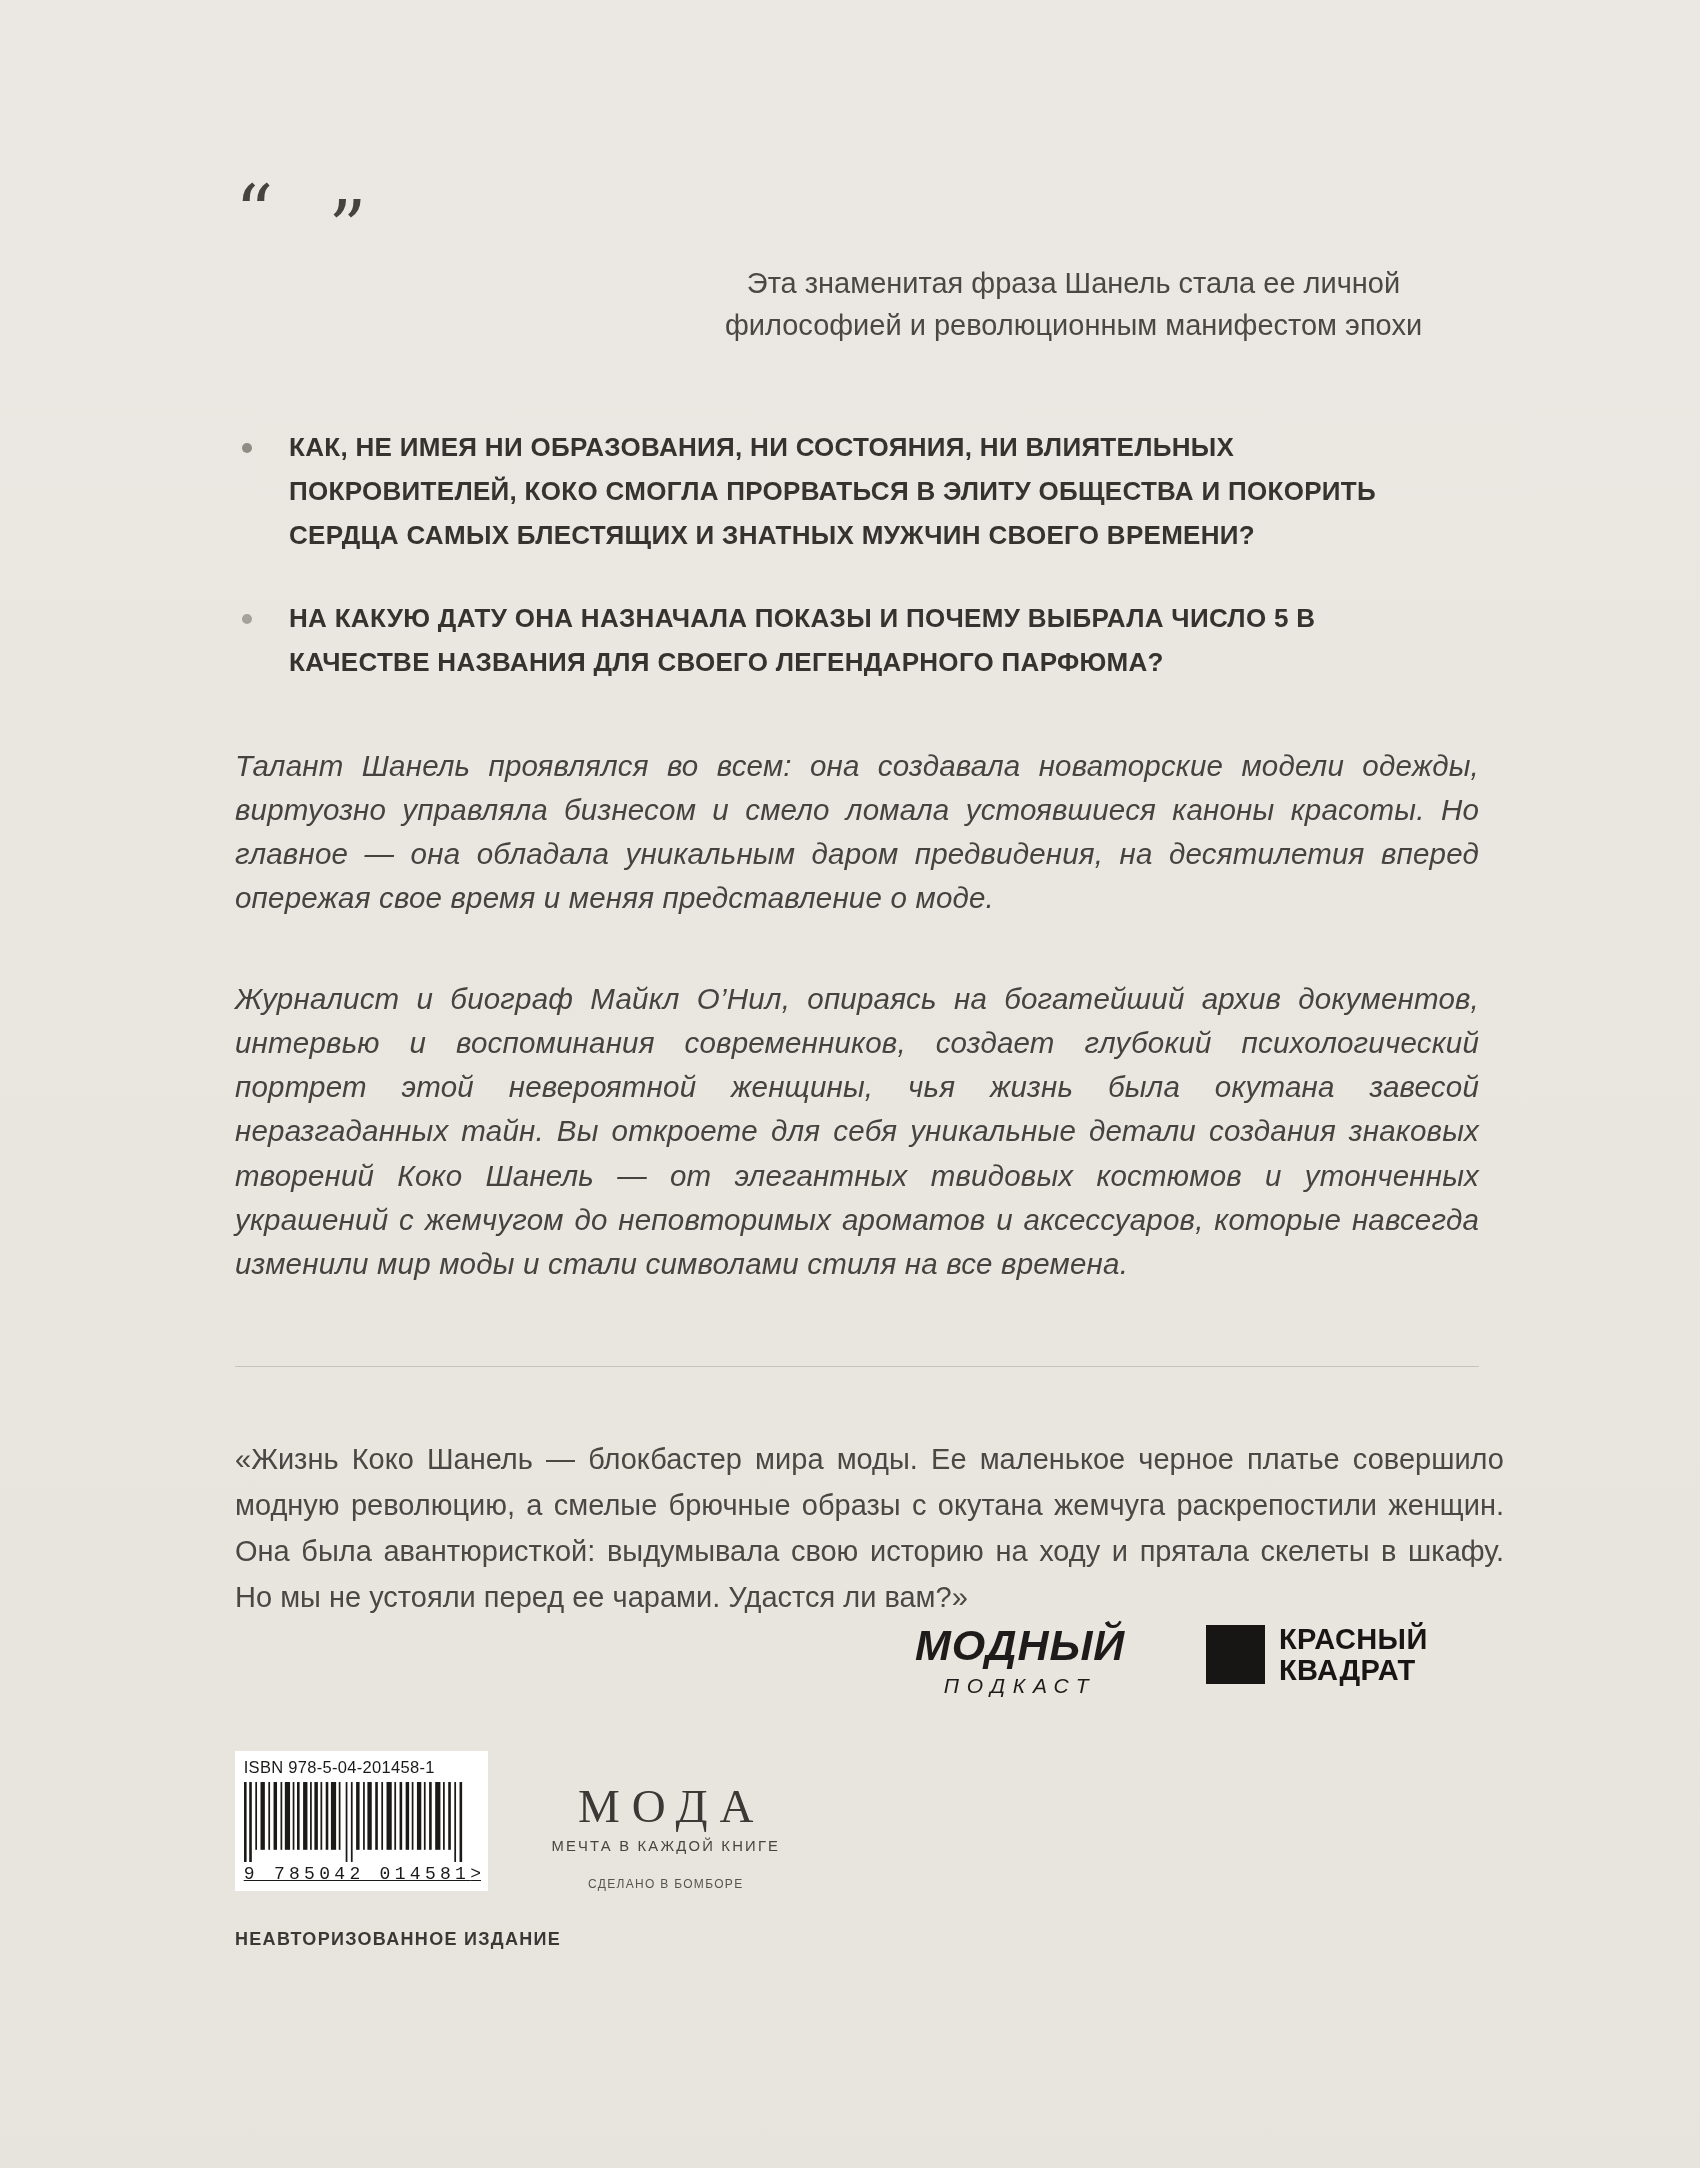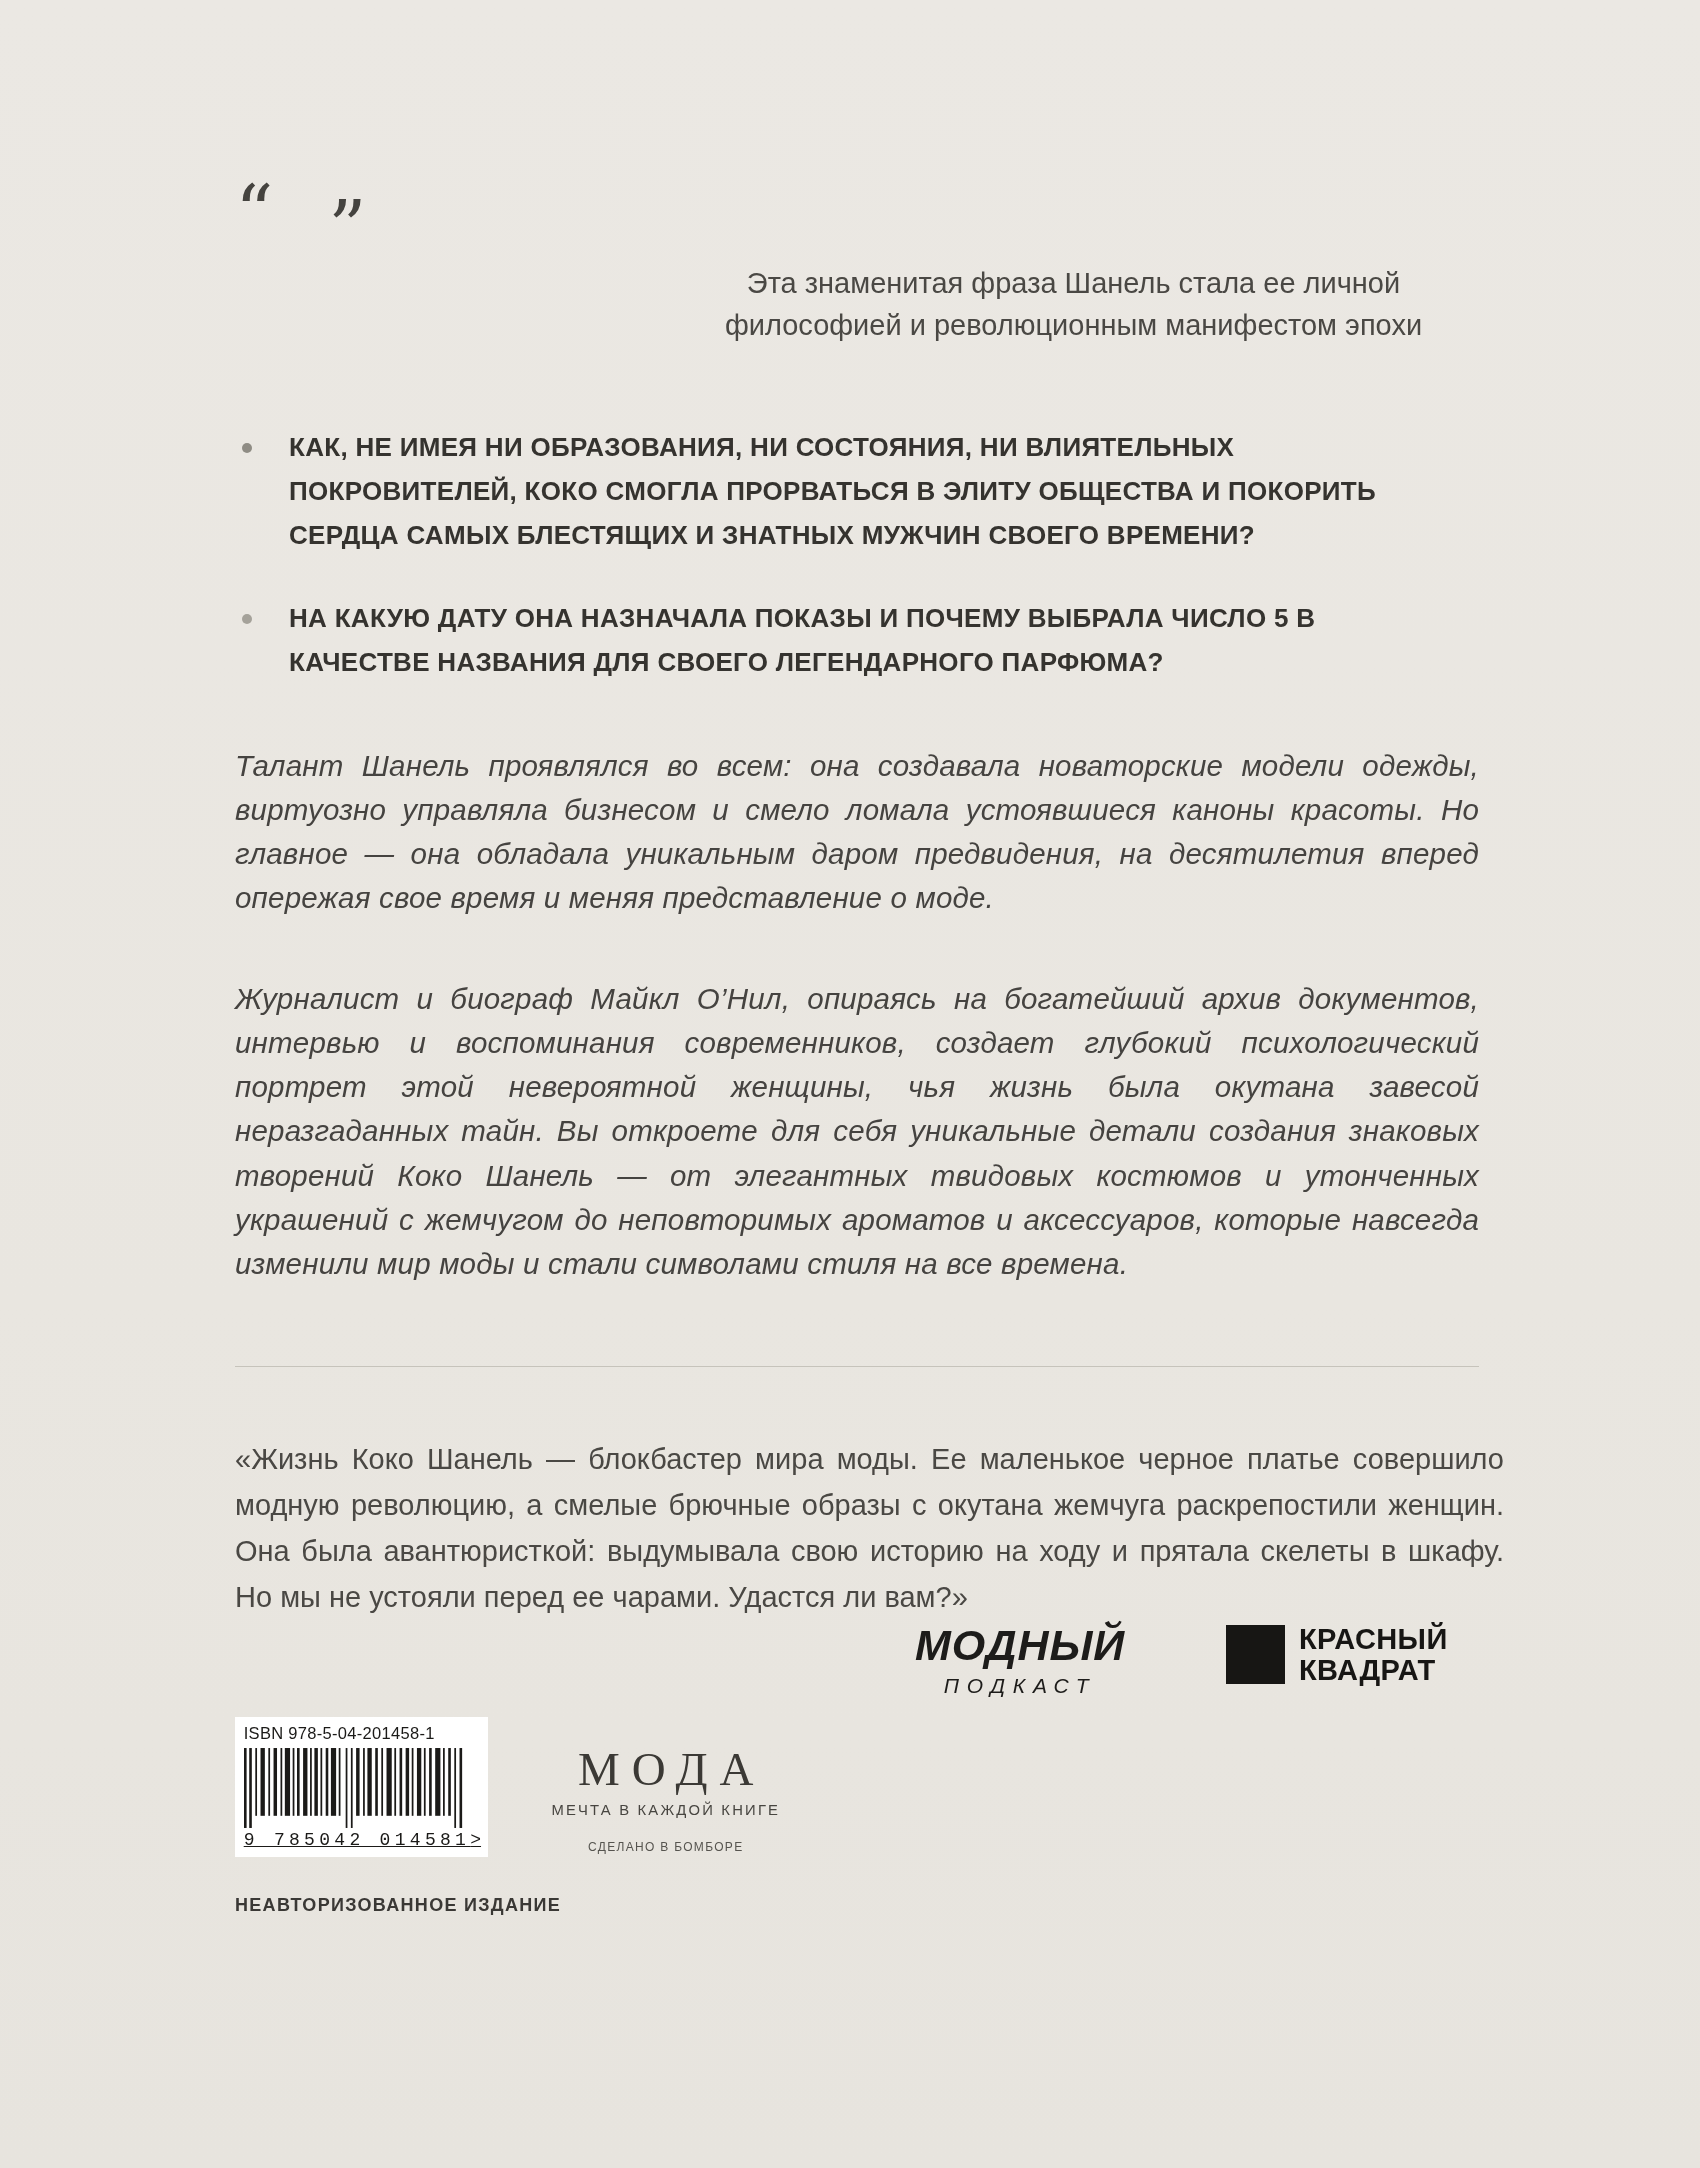--- a/index.html
+++ b/index.html
@@ -120,39 +120,39 @@
     line-height: 1;
   }
   .modny-sub {
     margin-top: 7px;
     font-size: 21px;
     letter-spacing: 7.8px;
     font-weight: 500;
   }
   .kk {
     position: absolute;
-    left: 991px; top: 0;
+    left: 971px; top: 0;
     display: flex;
     align-items: center;
     gap: 14px;
   }
   .kk-square { width: 59px; height: 59px; background: #171614; }
   .kk-text {
     font-size: 29px;
     font-weight: bold;
     line-height: 1.06;
     letter-spacing: 0.4px;
     color: #171614;
   }
 
   
   .bottom-row {
-    margin-top: 6px;
+    margin-top: 40px;
     display: flex;
-    align-items: center;
+    align-items: flex-end;
   }
   .barcode-block {
     background: #ffffff;
     padding: 7px 8.7px 7px 8.7px;
     width: 236px;
   }
   .isbn-line {
     font-size: 16.5px;
     letter-spacing: 0.3px;
     color: #1b1a18;

